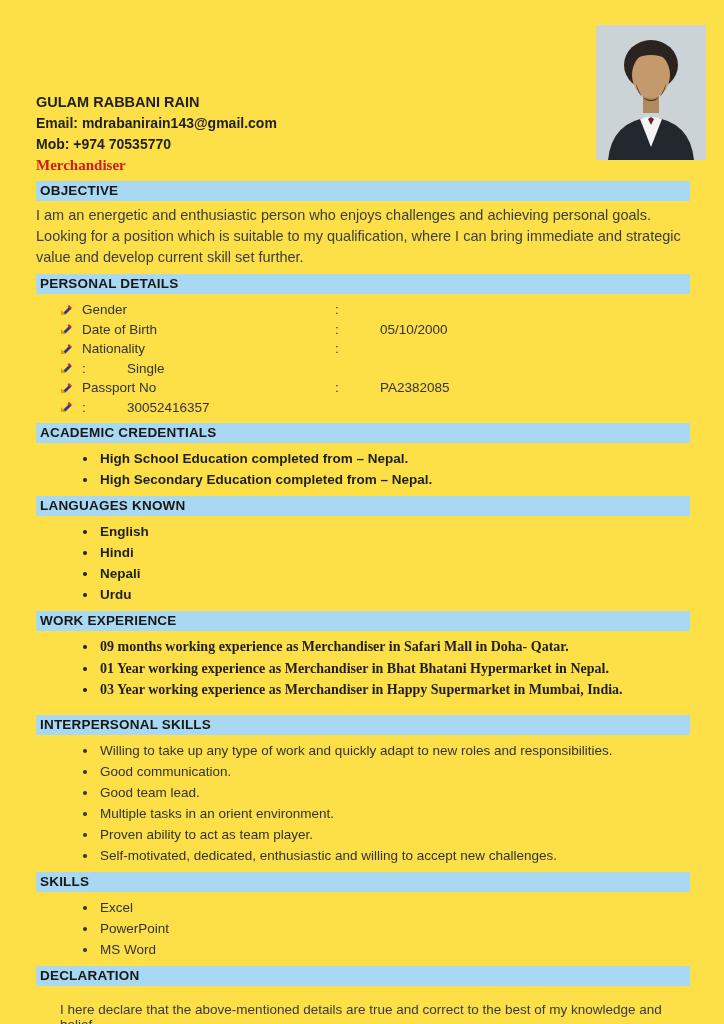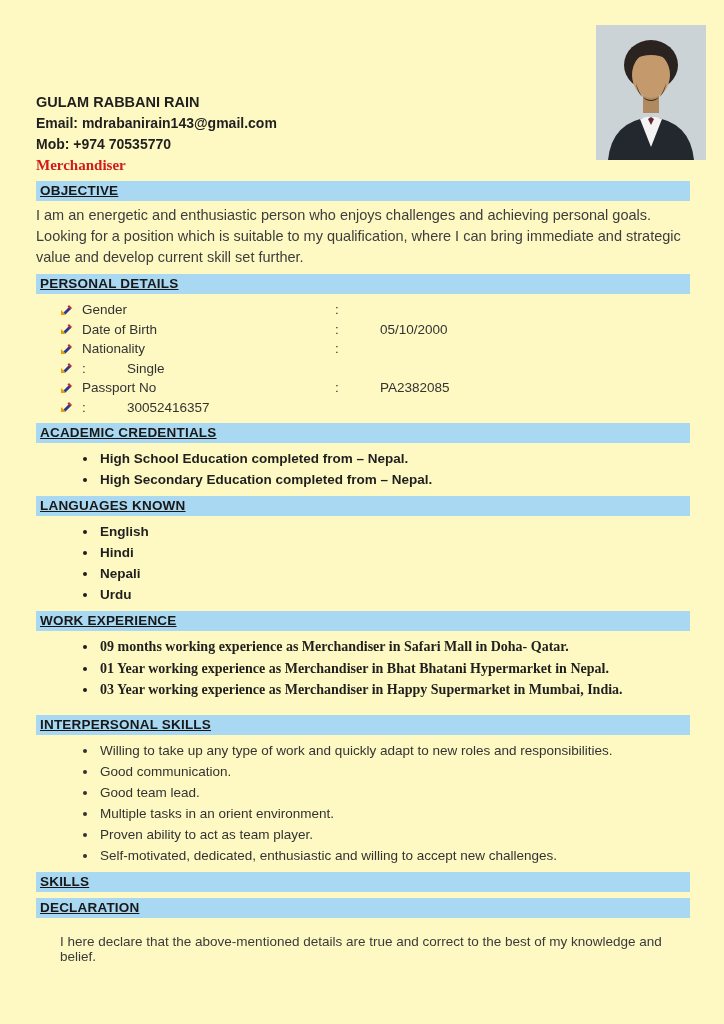--- a/index.html
+++ b/index.html
@@ -1,36 +1,36 @@
 <!DOCTYPE html>
 <html><head>
 <meta charset="utf-8">
 <style>
   * { margin:0; padding:0; box-sizing:border-box; }
   html,body { background:#ffffff; }
   .page {
     width:724px; height:1024px; position:relative; overflow:hidden;
-    background:#fef9c3; color:#3a3a3a;
+    background:#fde047; color:#3a3a3a;
     font-family:"Liberation Sans", sans-serif;
     padding:92px 34px 0 36px;
   }
   .photo {
     position:absolute; top:25px; right:18px;
     width:110px; height:135px; background:#d9dcdd; overflow:hidden;
   }
   .photo svg { display:block; }
   .name-line { font-size:14.5px; font-weight:700; color:#1f1f1f; line-height:21px; }
   .contact-line { font-size:14px; font-weight:700; color:#1f1f1f; line-height:21px; }
   .job-title {
     font-family:"Liberation Serif", serif; font-weight:700;
     color:#d11a1a; font-size:15px; line-height:19px; margin-top:1px;
   }
   .bar {
     background:#a9d8f2; font-weight:700; font-size:13.5px; color:#181818;
-    padding:2px 4px 3px; margin-top:6px; letter-spacing:0.2px;text-decoration:underline;
+    padding:2px 4px 3px; margin-top:6px; letter-spacing:0.2px;
   }
   .bar.mt-lg { margin-top:14px; }
   .para { font-size:14.5px; line-height:21px; margin:4px 0 3px; color:#3d3d3d; }
   .pd-list { margin:6px 0 3px; }
   .pd-row {
     display:flex; align-items:center; padding-left:24px;
     font-size:13.5px; line-height:19.5px; color:#333333;
   }
   .pd-bullet { width:14px; margin-right:8px; flex:none; display:inline-flex; }
   .pd-label { width:253px; }
@@ -166,17 +166,22 @@
   <ul class="blist">
     <li>Willing to take up any type of work and quickly adapt to new roles and responsibilities.</li>
     <li>Good communication.</li>
     <li>Good team lead.</li>
     <li>Multiple tasks in an orient environment.</li>
     <li>Proven ability to act as team player.</li>
     <li>Self-motivated, dedicated, enthusiastic and willing to accept new challenges.</li>
   </ul>
 
   <div class="bar">SKILLS</div>
+  <ul class="blist">
+    <li>Excel</li>
+    <li>PowerPoint</li>
+    <li>MS Word</li>
+  </ul>
 
   <div class="bar">DECLARATION</div>
   <p class="decl-text">I here declare that the above-mentioned details are true and correct to the best of my knowledge and belief.</p>
 
 </div>
 
 </body></html>

